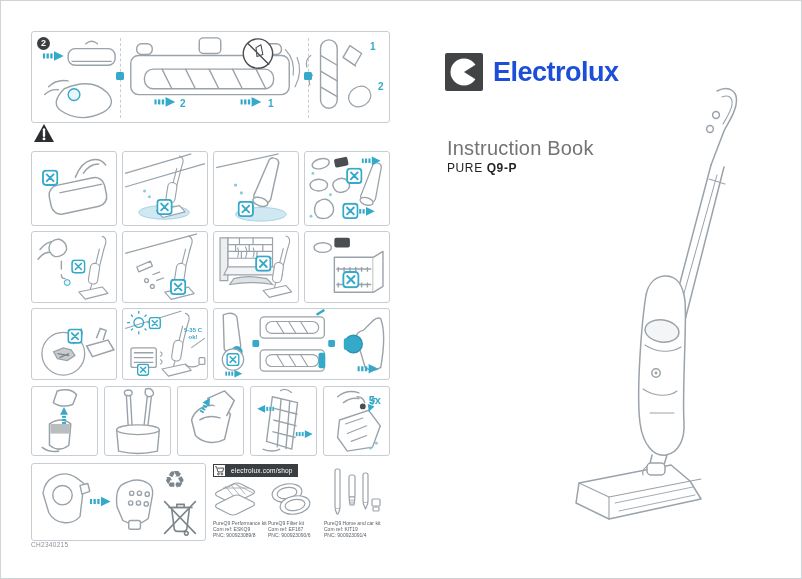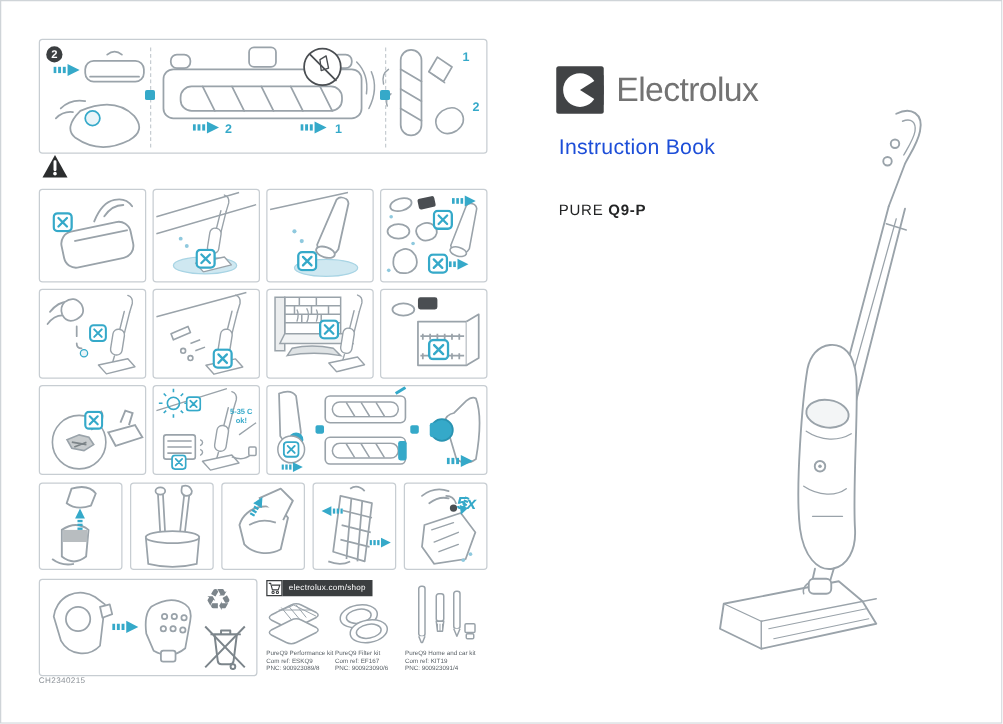--- a/index.html
+++ b/index.html
@@ -10,22 +10,22 @@
   .box{position:absolute;border:1px solid #c7cdd2;border-radius:3px;background:#fff;box-sizing:border-box;}
   .art{position:absolute;inset:0;width:100%;height:100%;}
   .art path,.art rect,.art ellipse,.art circle,.art line,.art polyline{vector-effect:non-scaling-stroke;}
   .gray{color:#9aa3aa;}
   .num{position:absolute;font-weight:bold;color:#35a9c9;font-size:10px;line-height:1;}
   .badge{position:absolute;width:13px;height:13px;border-radius:50%;background:#3b3e40;color:#fff;
          font-size:9px;font-weight:bold;text-align:center;line-height:13px;}
   .tealtxt{position:absolute;color:#35a9c9;font-weight:bold;font-size:6px;line-height:7px;text-align:center;}
   
   .logo-mark{position:absolute;left:444px;top:52px;width:38px;height:38px;background:#414345;border-radius:2px;}
-  .wordmark{position:absolute;left:492px;top:56px;font-size:27px;font-weight:400;letter-spacing:-0.5px;color:#737373;}
-  .title{position:absolute;left:446px;font-size:17px;color:#1d4ed8;letter-spacing:0.2px;}
+  .wordmark{position:absolute;left:492px;top:56px;font-size:27px;font-weight:700;letter-spacing:-0.5px;color:#1d4ed8;}
+  .title{position:absolute;left:446px;font-size:20px;color:#737373;letter-spacing:0.2px;margin-top:29px;}
   .product{position:absolute;left:446px;top:160px;font-size:12px;color:#232425;letter-spacing:0.6px;}
   .product b{font-weight:700;}
   .kit-text{position:absolute;width:56px;font-size:5px;line-height:6px;color:#5a6167;}
   .kit-text div{white-space:nowrap;}
   .doc-code{position:absolute;left:30px;top:540px;font-size:6.5px;color:#8a9096;letter-spacing:0.3px;}
   .shop-banner{position:absolute;left:212px;top:463px;height:13px;display:flex;align-items:stretch;}
   .shop-banner .cart{width:13px;background:#fff;border:1px solid #3b3e40;box-sizing:border-box;display:flex;align-items:center;justify-content:center;}
   .shop-banner .url{background:#3b3e40;color:#fff;font-size:6.5px;line-height:13px;padding:0 5px;letter-spacing:0.2px;}
   .divider-dash{position:absolute;border-left:1px dashed #c7cdd2;width:0;}
   .tsq{position:absolute;width:8px;height:8px;background:#35a9c9;border-radius:1.5px;}
@@ -378,21 +378,21 @@
         <path d="M16 34 l30 -10 12 16 -8 22 -26 4 -10 -14 z" fill="#fff"></path>
         <path d="M22 38 l18 -6 M24 48 l20 -8 M28 56 l16 -6" stroke-width="1.1"></path>
         <circle cx="40" cy="20" r="3" fill="#4a4e52" stroke="none"></circle>
       </g>
       <g transform="rotate(110 48 16)">
           <use href="#sym-arrow" x="42" y="10" width="16" height="9"></use>
         </g>
       <circle cx="54" cy="58" r="1.5" fill="#8fc9de"></circle>
         <circle cx="48" cy="63" r="1.5" fill="#8fc9de"></circle>
     </svg>
-    <span class="num" style="right:8px;top:8px;font-size:14px;font-style:italic;">5x</span>
+    <span class="num" style="right:8px;top:8px;font-size:11px;">5x</span>
   </div>
 
   <div class="box" style="left:30px;top:462px;width:175px;height:78px;">
     <svg class="art gray" viewBox="0 0 175 78">
       <g fill="#fff" stroke="currentColor" stroke-width="1.4" stroke-linejoin="round">
         <path d="M10 30 a22 22 0 0 1 34 -16 l8 6 -4 34 a20 20 0 0 1 -32 -4 z"></path>
         <circle cx="30" cy="32" r="10" fill="none"></circle>
         <path d="M48 22 l8 -2 2 8 -8 3 z"></path>
       </g>
       <use href="#sym-arrow" x="58" y="33" width="22" height="11"></use>

